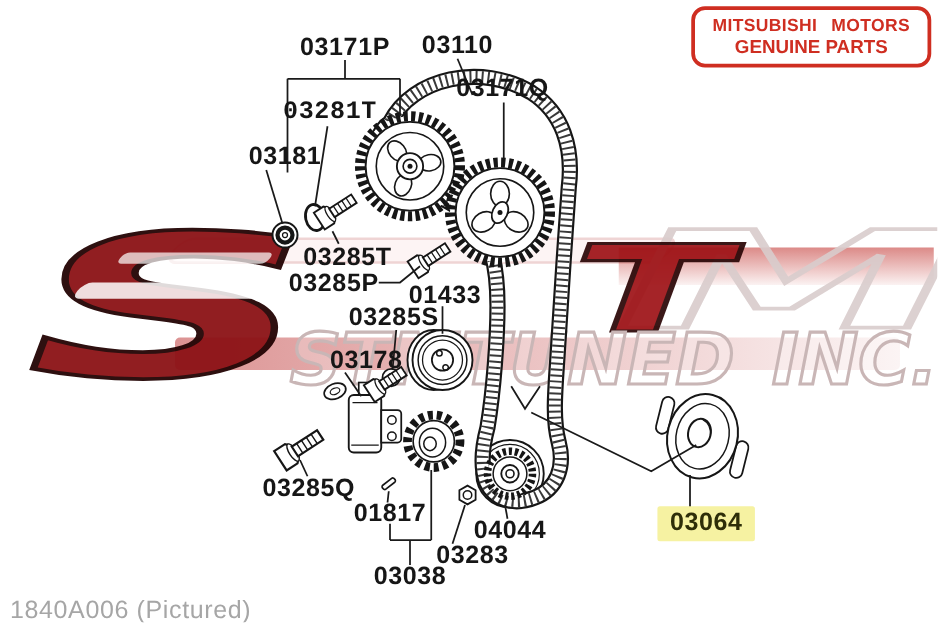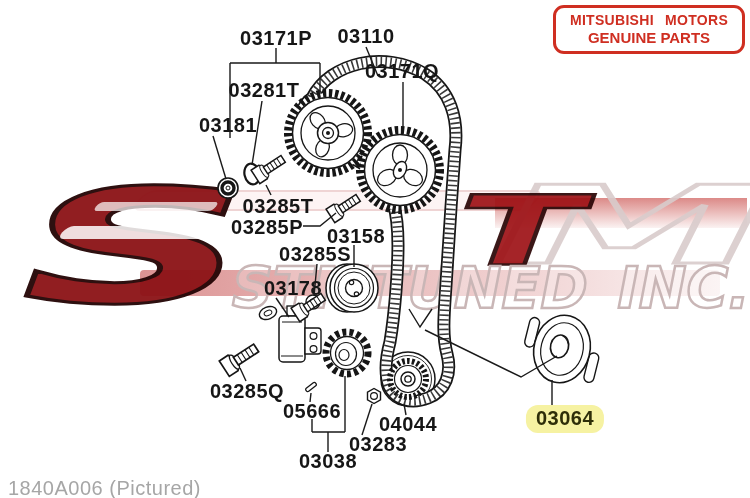--- a/index.html
+++ b/index.html
@@ -31,25 +31,25 @@
   .wm-tagline{left:232px; top:260px; font-size:57px; font-style:italic; font-weight:bold;
         font-family:"DejaVu Sans", sans-serif; word-spacing:10px;
         color:rgba(255,255,255,.25); -webkit-text-stroke:2.5px #c9b6b6;}
   
   #art{position:absolute; inset:0; z-index:2;}
   
   #labels{position:absolute; inset:0; z-index:3;padding-left:40px;}
   .lbl{position:absolute; transform:translateX(-50%); font-size:20px; font-weight:700;
        color:#161616; line-height:1; white-space:nowrap; letter-spacing:.5px;}
   .p0{left:276px; top:28px;}  .p1{left:366px; top:26px;}  .p2{left:402px; top:61px;}
-  .p3{left:264px; top:80px;}  .p4{left:228px; top:115px;} .p5{left:278px; top:196px;}
+  .p3{left:264px; top:80px;font-family:Liberation Mono, monospace;}  .p4{left:228px; top:115px;} .p5{left:278px; top:196px;}
   .p6{left:267px; top:217px;} .p7{left:356px; top:226px;} .p8{left:315px; top:244px;}
   .p9{left:293px; top:278px;} .p10{left:247px; top:381px;} .p11{left:312px; top:401px;}
   .p12{left:408px; top:414px;} .p13{left:378px; top:434px;} .p14{left:328px; top:451px;}
-  .p15{left:565px; top:405px; padding:3px 10px 5px; color:#2e2e08; border-radius:12px;}
+  .p15{left:565px; top:405px; padding:3px 10px 5px; color:#2e2e08; border-radius:2px;}
   
   #badge{position:absolute; z-index:4; top:5px; right:5px; width:192px; box-sizing:border-box;
          border:3px solid #cf2e21; border-radius:11px; background:#fff;
          padding:4px 0 5px; text-align:center; color:#cf2e21;}
   #badge .l1{font-size:14px; font-weight:700; letter-spacing:.3px; word-spacing:7px; display:block;}
   #badge .l2{font-size:15px; font-weight:700; display:block; margin-top:1px;}
   
   #footer{position:absolute; z-index:4; left:8px; top:477px; font-size:20px;
           color:#a6a6a6; letter-spacing:.5px;}
 </style>
@@ -229,25 +229,25 @@
   </svg>
 
   <div id="labels">
     <div class="lbl p0">03171P</div>
     <div class="lbl p1">03110</div>
     <div class="lbl p2">03171Q</div>
     <div class="lbl p3">03281T</div>
     <div class="lbl p4">03181</div>
     <div class="lbl p5">03285T</div>
     <div class="lbl p6">03285P</div>
-    <div class="lbl p7">03158</div>
+    <div class="lbl p7">01433</div>
     <div class="lbl p8">03285S</div>
     <div class="lbl p9">03178</div>
     <div class="lbl p10">03285Q</div>
-    <div class="lbl p11">05666</div>
+    <div class="lbl p11">01817</div>
     <div class="lbl p12">04044</div>
     <div class="lbl p13">03283</div>
     <div class="lbl p14">03038</div>
     <div class="lbl p15" style="background-color: rgb(246, 242, 162);">03064</div>
   </div>
 
   <div id="badge">
     <span class="l1">MITSUBISHI MOTORS</span>
     <span class="l2">GENUINE PARTS</span>
   </div>

